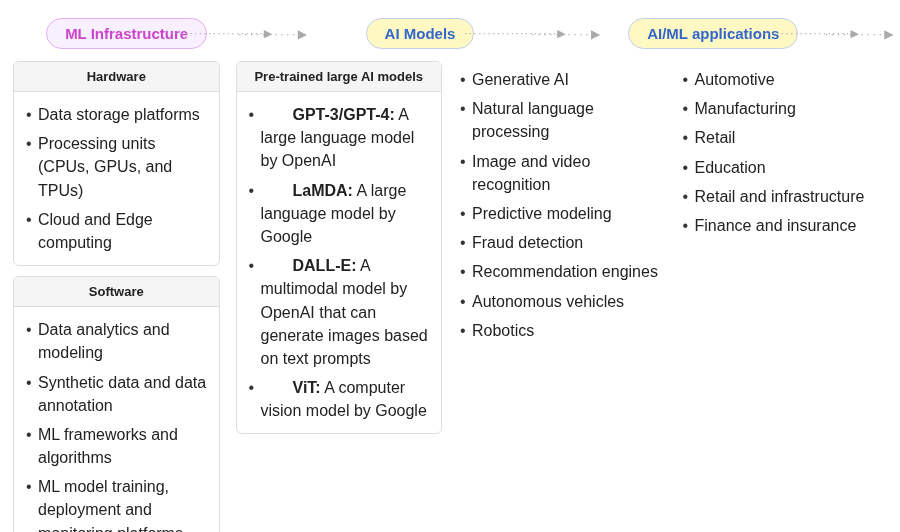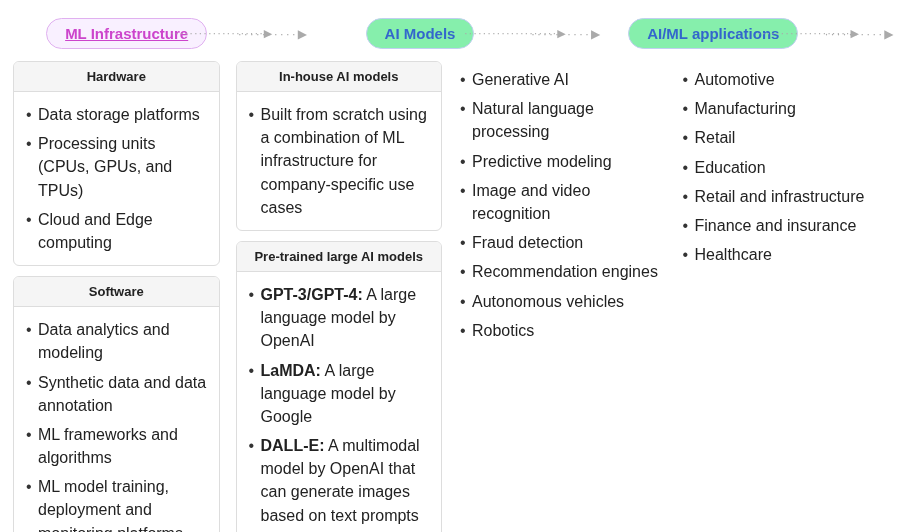--- a/index.html
+++ b/index.html
@@ -49,26 +49,25 @@
       font-size: 15px;
       font-weight: bold;
       padding: 6px 18px;
       border-radius: 20px;
     }
 
     .header-title-pink {
       color: #cc44cc;
       background: #f9f0ff;
       border: 1.5px solid #e0b0f0;
-      text-decoration: underline;
     }
 
     .header-title-blue {
       color: #3366cc;
-      background: #86efac;
+      background: #fef9c3;
       border: 1.5px solid #c0cff0;
     }
 
     
     .content-row {
       display: flex;
       flex-direction: row;
       align-items: flex-start;
       padding: 0 5px;
     }
@@ -118,20 +117,21 @@
     .bullet-list li::before {
       content: '•';
       position: absolute;
       left: 2px;
       color: #333;
     }
 
     
     .bold-label {
       font-weight: bold;
+      margin-left: 32px;
     }
   </style>
 </head>
 <body>
 
 <div class="main-container">
 
   <div class="header-row">
     <div class="header-col">
       <span class="header-title header-title-pink">ML Infrastructure</span>
@@ -170,61 +170,52 @@
             <li>Synthetic data and data annotation</li>
             <li>ML frameworks and algorithms</li>
             <li>ML model training, deployment and monitoring platforms</li>
           </ul>
         </div>
       </div>
     </div>
 
     <div class="col">
 
-      <div class="section-box">
-        <div class="section-box-header">In-house AI models</div>
-        <div class="section-box-content">
-          <ul class="bullet-list">
-            <li>Built from scratch using a combination of ML infrastructure for company-specific use cases</li>
-          </ul>
-        </div>
-      </div>
 
       <div class="section-box">
         <div class="section-box-header">Pre-trained large AI models</div>
         <div class="section-box-content">
           <ul class="bullet-list">
             <li><span class="bold-label">GPT-3/GPT-4:</span> A large language model by OpenAI</li>
             <li><span class="bold-label">LaMDA:</span> A large language model by Google</li>
             <li><span class="bold-label">DALL-E:</span> A multimodal model by OpenAI that can generate images based on text prompts</li>
             <li><span class="bold-label">ViT:</span> A computer vision model by Google</li>
           </ul>
         </div>
       </div>
     </div>
 
     <div class="col">
       <ul class="bullet-list" style="padding-top: 4px;">
         <li>Generative AI</li>
         <li>Natural language processing</li>
+        <li>Image and video recognition</li>
         <li>Predictive modeling</li>
-        <li>Image and video recognition</li>
         <li>Fraud detection</li>
         <li>Recommendation engines</li>
         <li>Autonomous vehicles</li>
         <li>Robotics</li>
       </ul>
     </div>
 
     <div class="col">
       <ul class="bullet-list" style="padding-top: 4px;">
         <li>Automotive</li>
         <li>Manufacturing</li>
         <li>Retail</li>
         <li>Education</li>
         <li>Retail and infrastructure</li>
         <li>Finance and insurance</li>
-        <li>Healthcare</li>
       </ul>
     </div>
 
   </div>
 </div>
 
 </body></html>

